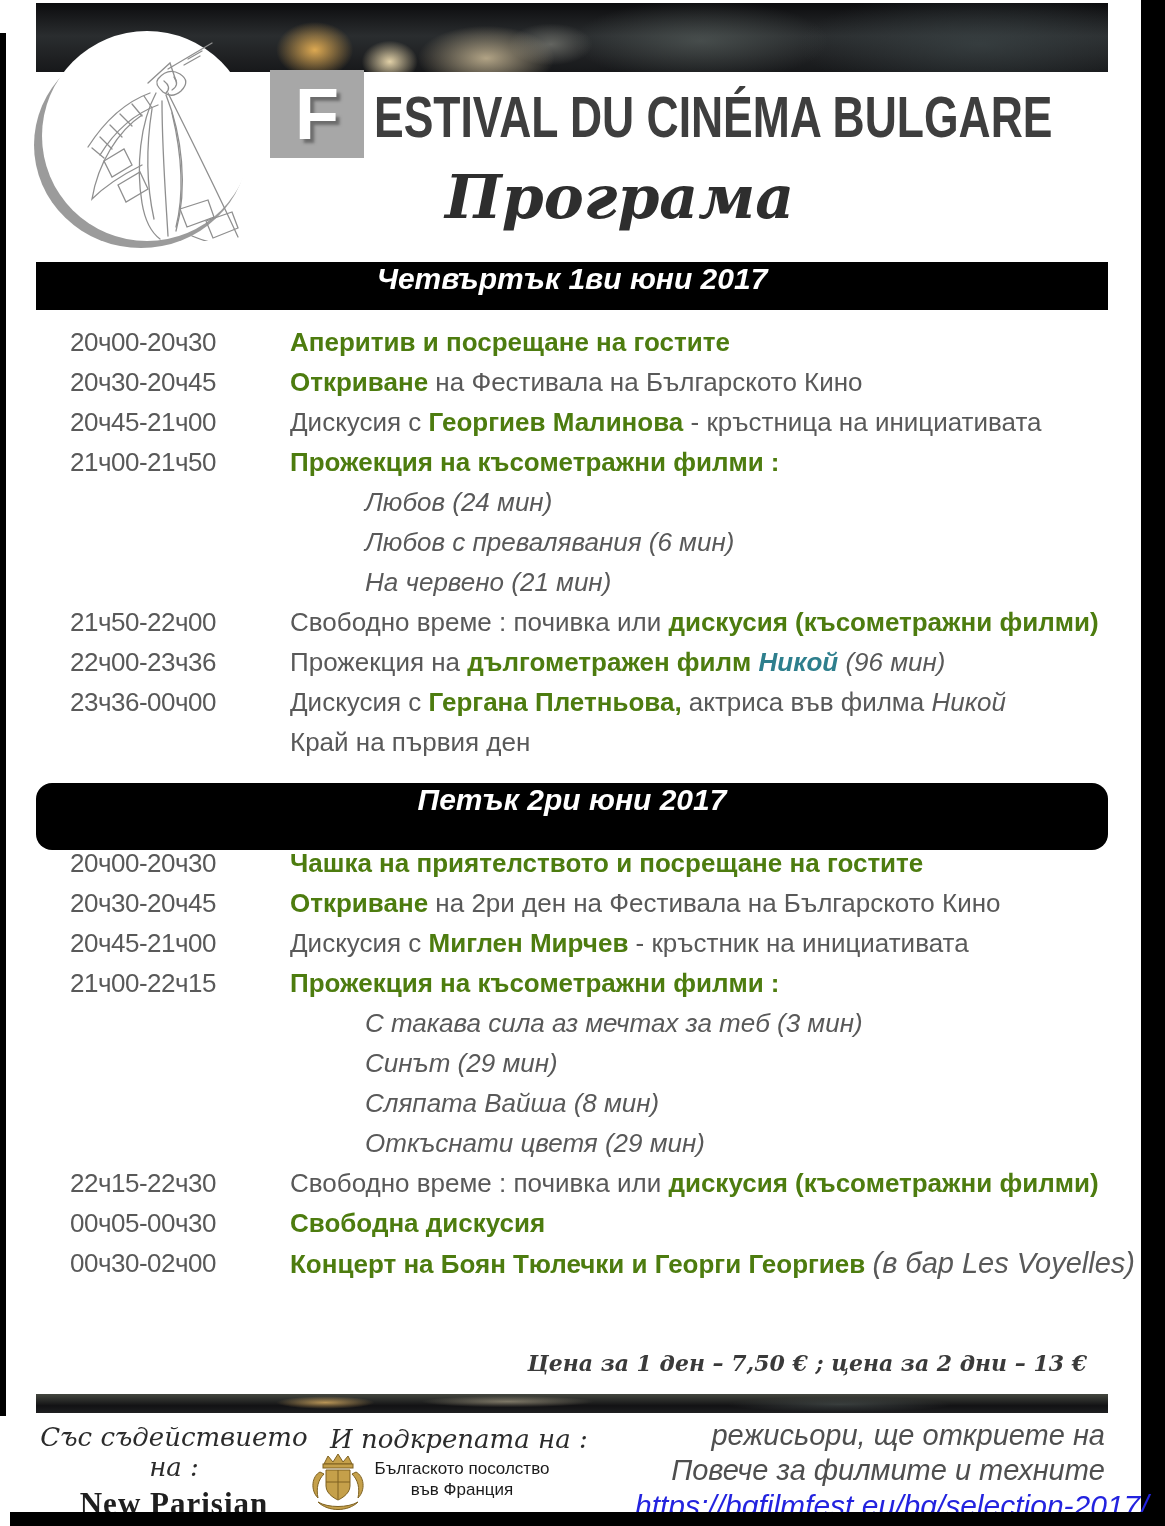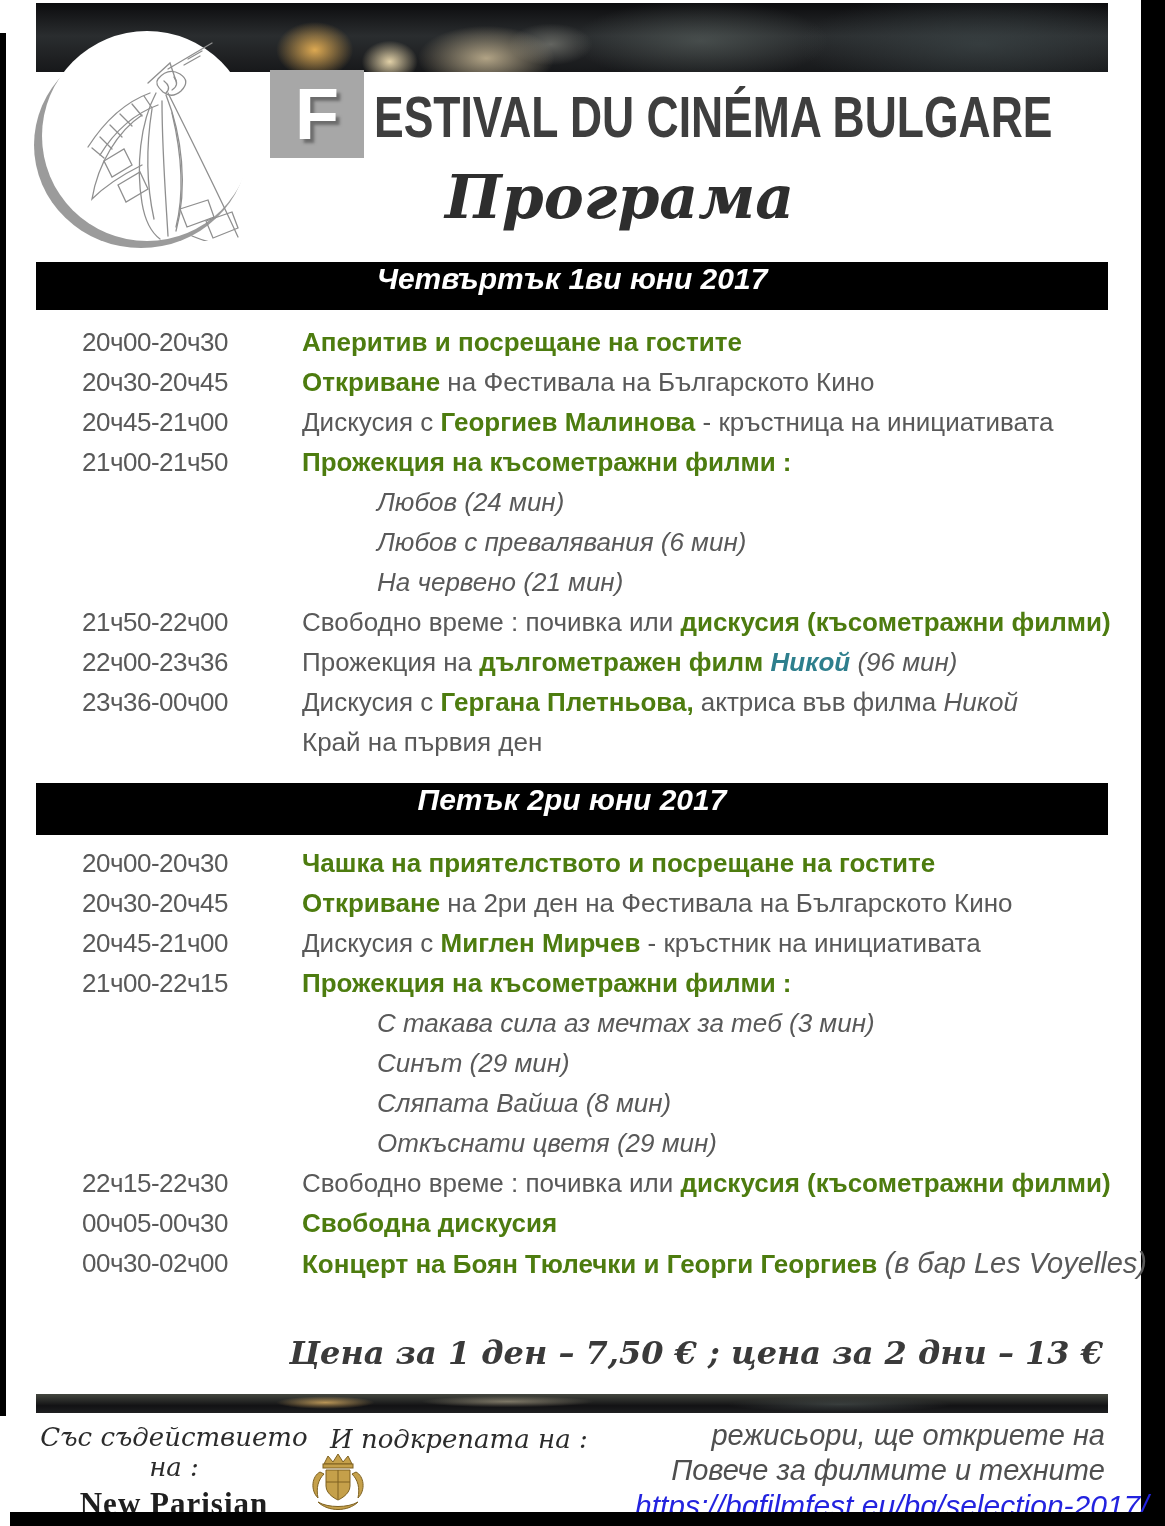--- a/index.html
+++ b/index.html
@@ -38,37 +38,37 @@
               color:#3e3e3e;white-space:nowrap;letter-spacing:0;
               transform:scaleX(.78);transform-origin:left top;}
   .subtitle{position:absolute;left:445px;top:162px;width:290px;text-align:center;margin:0;
             font-family:"DejaVu Serif",serif;font-style:italic;font-weight:600;
             font-size:60px;color:#2e2e2e;}
   
   .day-bar{position:absolute;left:36px;width:1072px;background:#000;color:#fff;
            display:flex;justify-content:center;
            font-size:30px;font-style:italic;font-weight:700;}
   #day-bar-0{top:262px;height:48px;}
-  #day-bar-1{top:783px;height:52px;}
-  
-  .rows{position:absolute;left:12px;width:1141px;}
+  #day-bar-1{top:783px;height:67px;border-radius:16px;}
+  
+  .rows{position:absolute;left:0;width:1141px;}
   #rows-0{top:322px;}
   #rows-1{top:843px;}
   .sched-row{position:relative;height:40px;white-space:nowrap;font-size:26px;}
   .sched-row .time{position:absolute;left:70px;top:0;line-height:40px;color:#595959;letter-spacing:-.5px;}
   .sched-row .content{position:absolute;left:290px;top:0;line-height:40px;}
   .sched-row.indent .content{left:365px;}
   .seg-plain{color:#595959;}
   .seg-accent{color:#4d7c0f;font-weight:700;}
   .seg-accent-italic{color:#2e7f8d;font-weight:700;font-style:italic;}
   .seg-plain-italic{color:#595959;font-style:italic;}
   .seg-small-italic{color:#595959;font-style:italic;font-size:29px;}
   
-  .price{position:absolute;right:62px;top:1334px;margin:0;font-family:"DejaVu Serif",serif;
-         font-style:italic;font-weight:600;font-size:32px;color:#3a3a3a;white-space:nowrap;}
+  .price{position:absolute;right:62px;top:1334px;margin:16px;font-family:"DejaVu Serif",serif;
+         font-style:italic;font-weight:600;font-size:22px;color:#3a3a3a;white-space:nowrap;}
   
   .f-left{position:absolute;left:38px;top:1422px;width:272px;text-align:center;}
   .f-left .sup-label{font-family:"DejaVu Serif",serif;font-style:italic;font-size:26px;color:#2b2b2b;}
   .f-left .npd{font-family:"Liberation Serif",serif;font-weight:700;font-size:31px;color:#1f1f1f;
                letter-spacing:1px;margin-top:4px;}
   .f-mid-label{position:absolute;left:330px;top:1424px;font-family:"DejaVu Serif",serif;
                font-style:italic;font-size:26px;color:#2b2b2b;white-space:nowrap;}
   .emblem{position:absolute;left:306px;top:1452px;width:64px;height:62px;}
   .embassy{position:absolute;left:372px;top:1458px;width:180px;text-align:center;
            font-size:17px;line-height:21px;color:#1b1b1b;}
@@ -239,20 +239,24 @@
         <path d="M20,18 h24 v16 c0,9 -12,14 -12,14 c0,0 -12,-5 -12,-14 z"></path>
         <path d="M14,20 C6,24 4,38 12,46 C10,36 12,28 18,22 Z"></path>
         <path d="M50,20 C58,24 60,38 52,46 C54,36 52,28 46,22 Z"></path>
         <path d="M12,50 C22,56 42,56 52,50 C42,60 22,60 12,50 Z"></path>
       </g>
       <g stroke="#7e6120" stroke-width="1" fill="none">
         <path d="M32,18 V48 M20,30 H44"></path>
       </g>
     </svg>
   </div>
+  <div class="embassy">
+    <div>Бългаското посолство</div>
+    <div>във Франция</div>
+  </div>
 
   <div class="f-right">
     <div class="more">режисьори, ще откриете на</div>
     <div class="more">Повече за филмите и техните</div>
     <a href="#">https://bgfilmfest.eu/bg/selection-2017/</a>
   </div>
 
   <div class="bottom-bar"></div>
 </div>
 

